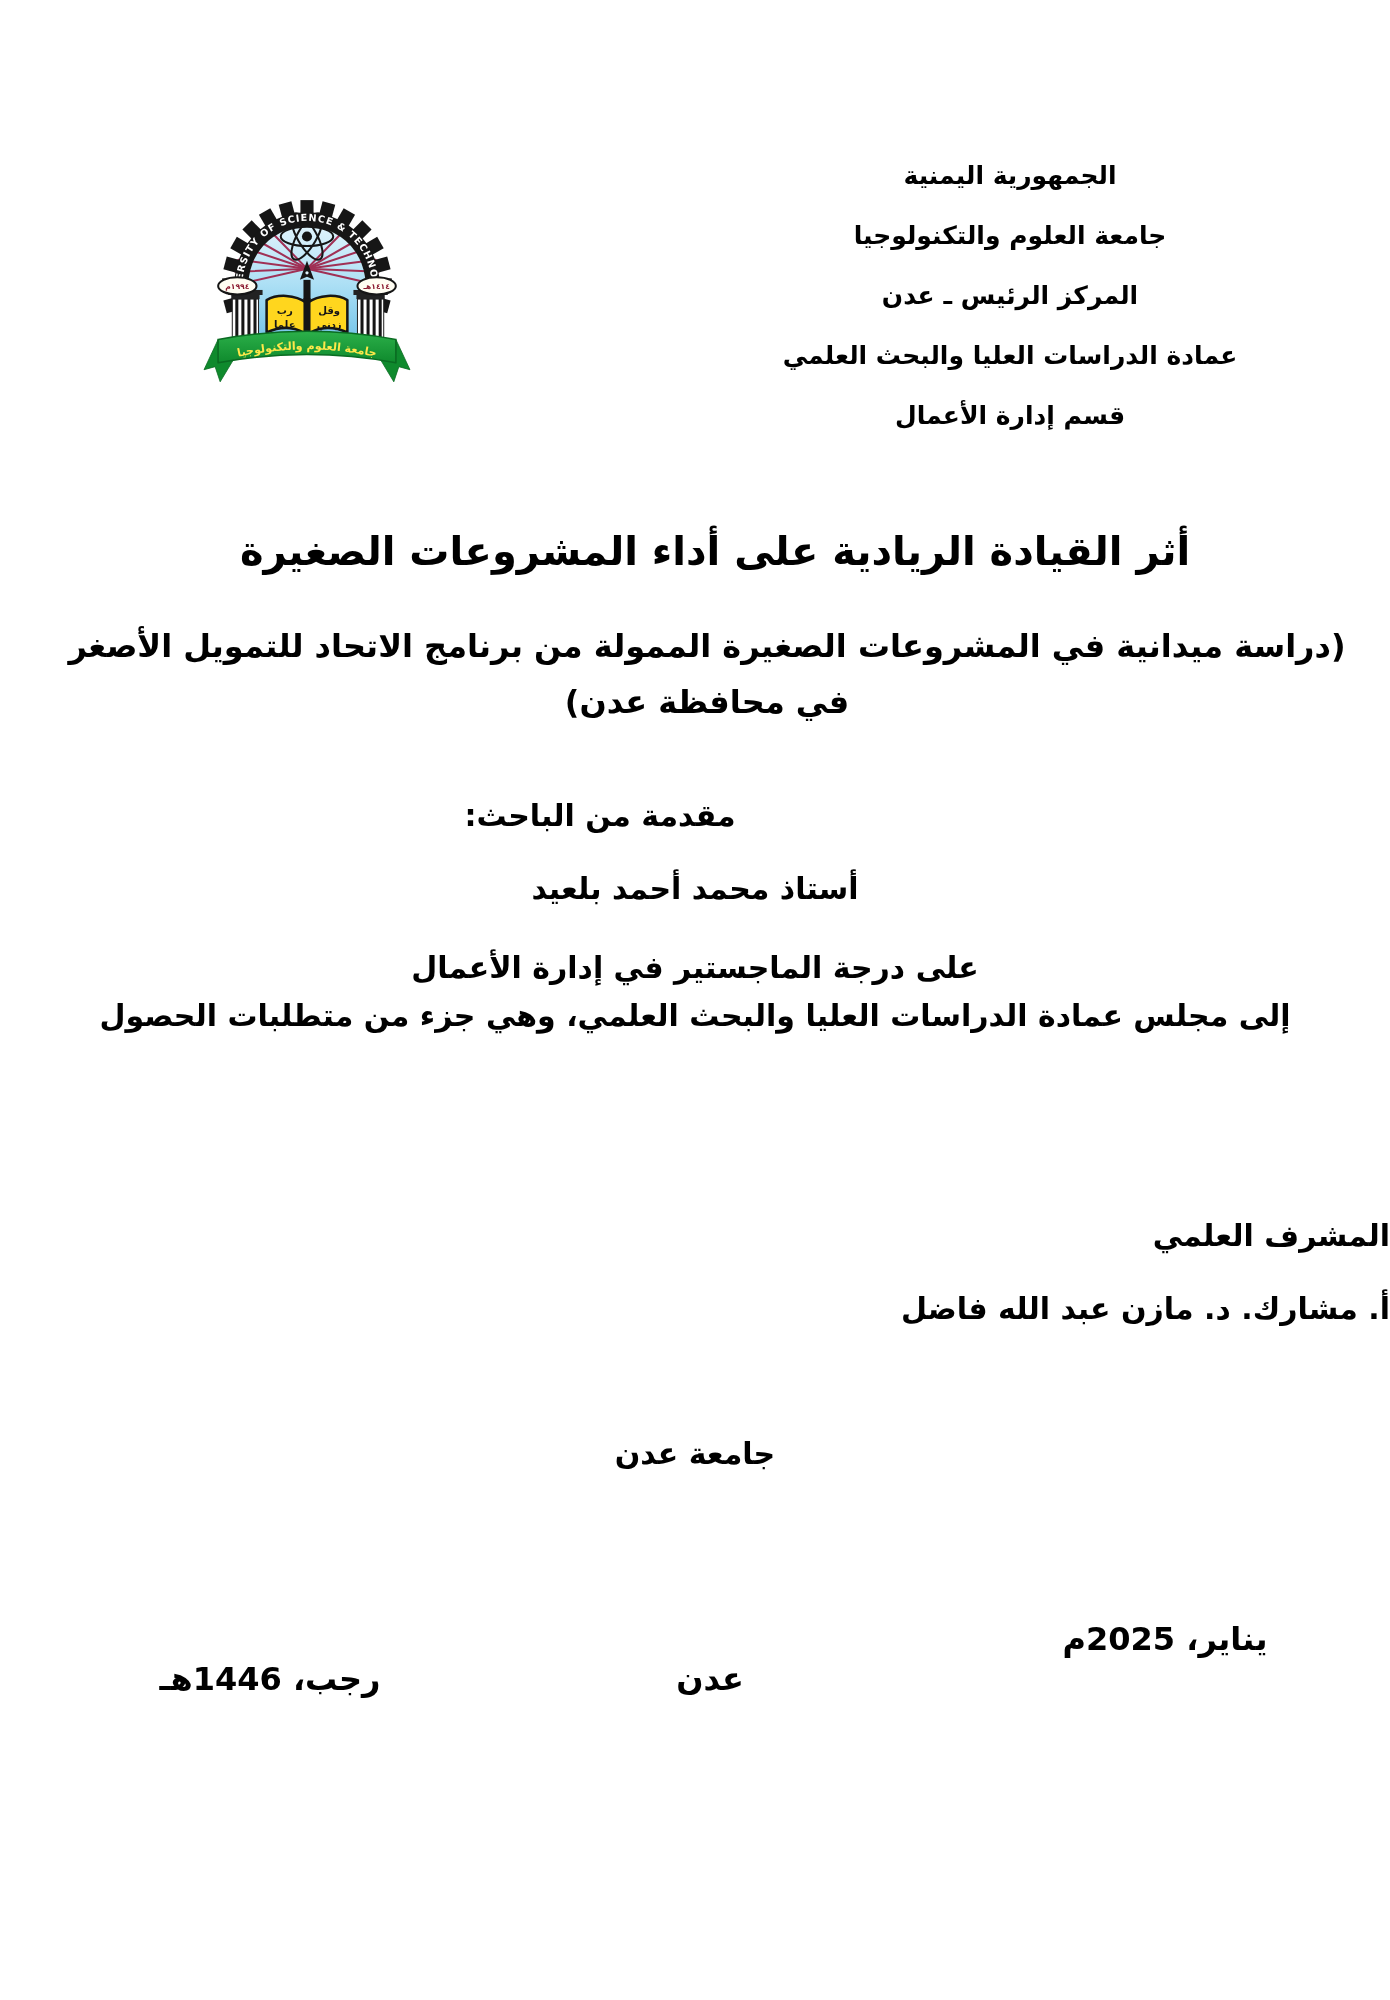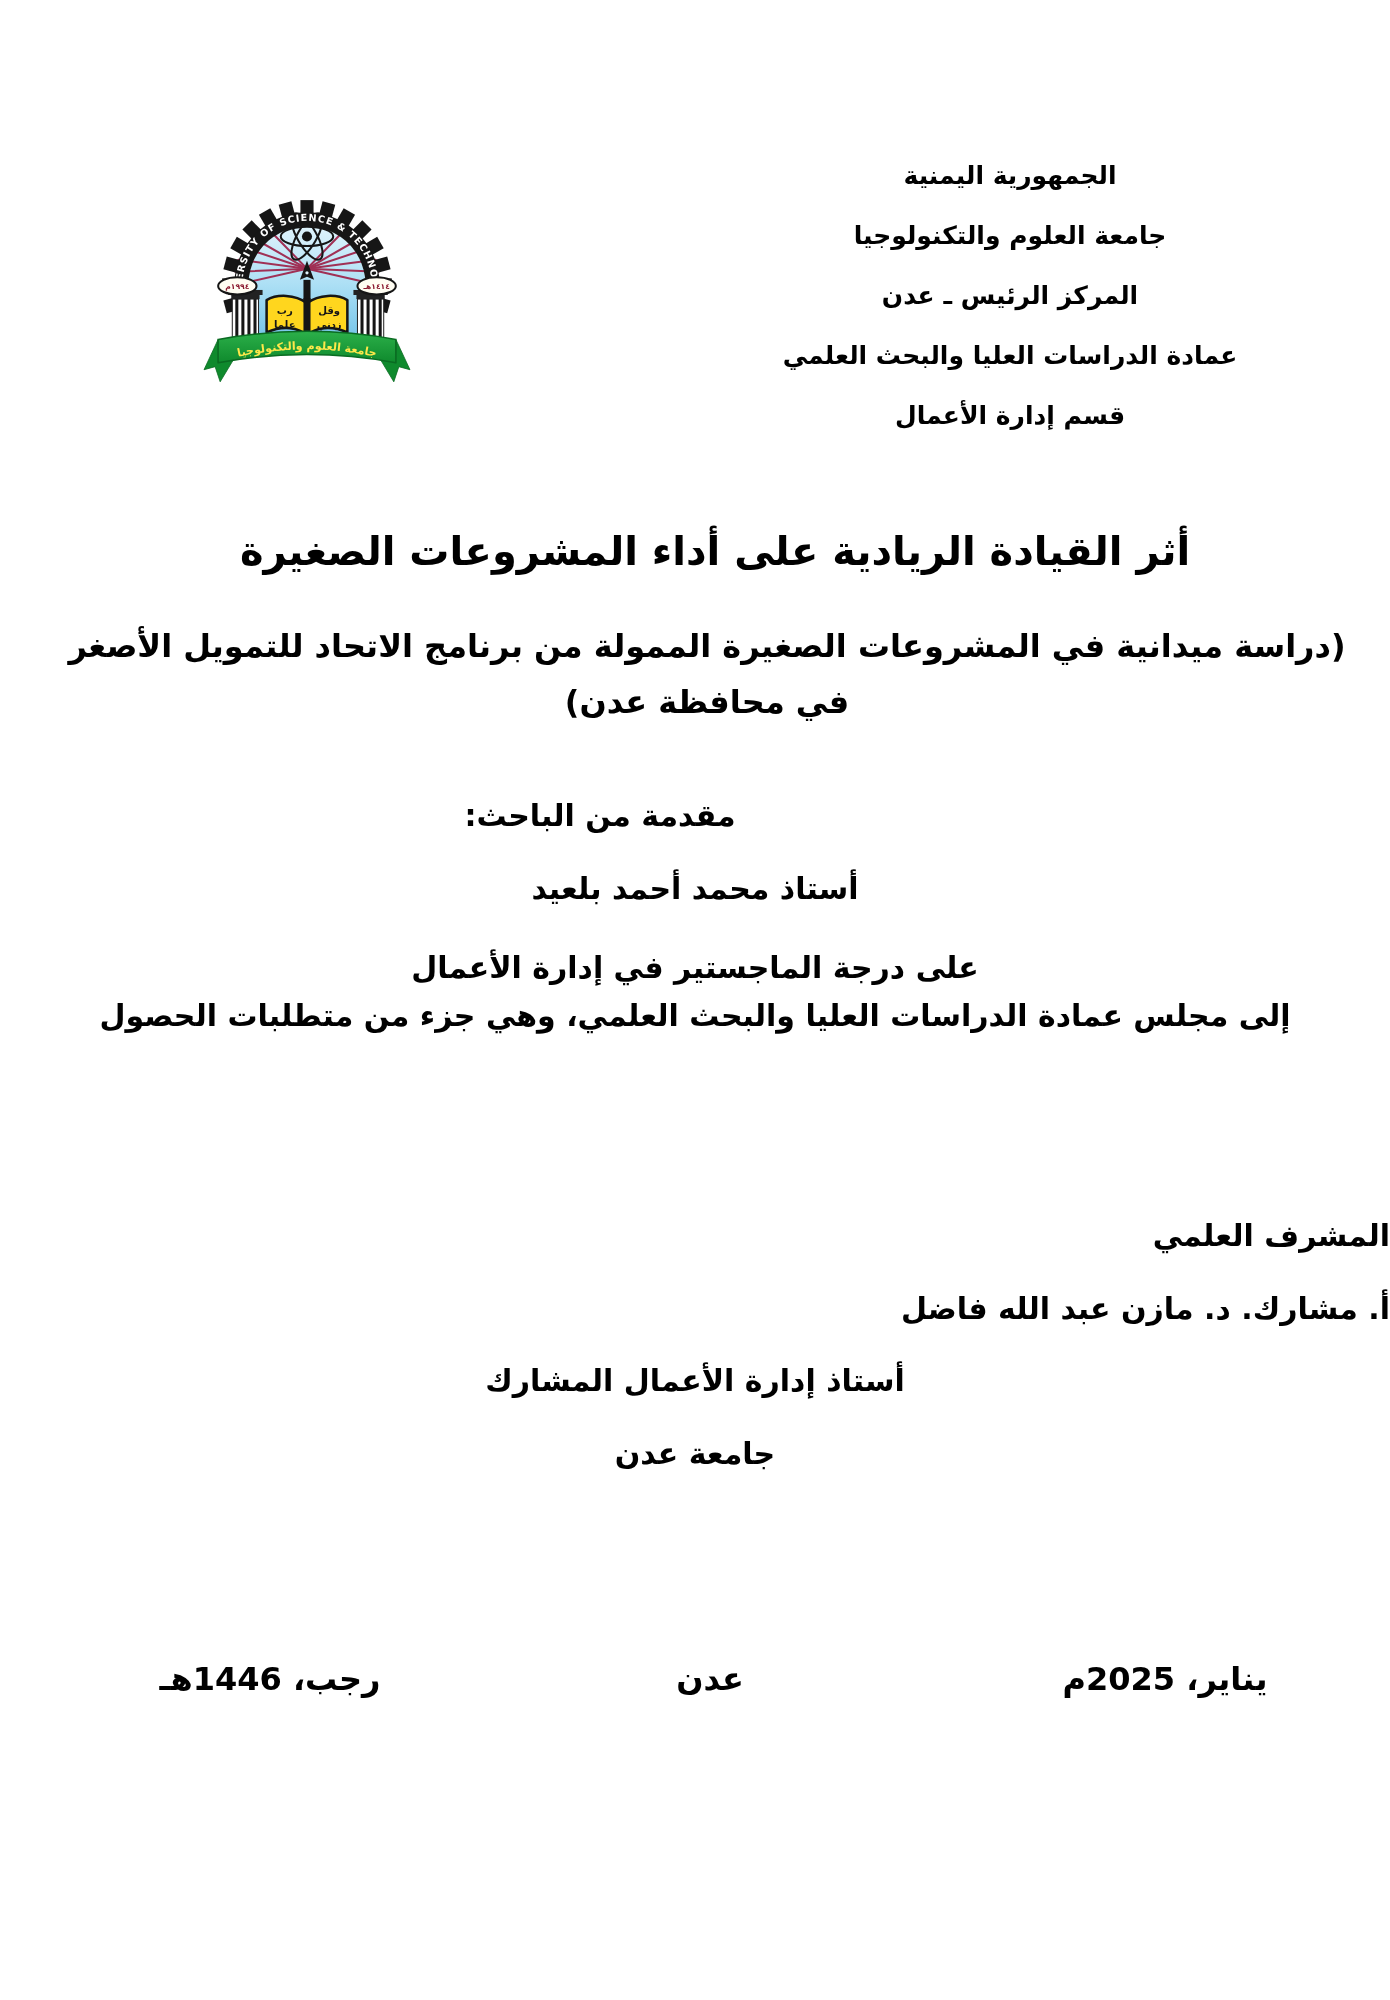--- a/index.html
+++ b/index.html
@@ -19,21 +19,21 @@
   .submission{position:absolute;top:944px;left:0;width:1390px;text-align:center;
          font-size:30px;font-weight:bold;direction:rtl;line-height:48px;}
   .sup-label{position:absolute;top:1218px;left:0;width:1390px;text-align:right;
          font-size:30px;font-weight:bold;direction:rtl;}
   .sup-name{position:absolute;top:1291px;left:0;width:1390px;
          font-size:30px;font-weight:bold;direction:rtl;}
   .sup-title{position:absolute;top:1363px;left:0;width:1390px;text-align:center;
          font-size:30px;font-weight:bold;direction:rtl;}
   .sup-univ{position:absolute;top:1436px;left:0;width:1390px;text-align:center;
          font-size:30px;font-weight:bold;direction:rtl;}
-  .footer-greg{position:absolute;top:1660px;left:1015px;width:300px;text-align:center;
+  .footer-greg{position:absolute;top:1620px;left:1015px;width:300px;text-align:center;
          font-size:32px;font-weight:bold;direction:rtl;}
   .footer-city{position:absolute;top:1660px;left:610px;width:200px;text-align:center;
          font-size:32px;font-weight:bold;direction:rtl;}
   .footer-hijri{position:absolute;top:1660px;left:120px;width:300px;text-align:center;
          font-size:32px;font-weight:bold;direction:rtl;}
   .arch-text{font-size:9.5px;font-weight:bold;fill:#ffffff;letter-spacing:1px;font-family:"DejaVu Sans",sans-serif;}
   .badge-text{font-size:7.5px;font-weight:bold;fill:#8b1a2f;direction:rtl;font-family:"DejaVu Sans",sans-serif;}
   .book-text{font-size:10px;font-weight:bold;fill:#161616;direction:rtl;text-anchor:middle;font-family:"DejaVu Sans",sans-serif;}
   .ribbon-text{font-size:11px;font-weight:bold;fill:#ffe84a;direction:rtl;font-family:"DejaVu Sans",sans-serif;}
 </style>
@@ -210,20 +210,19 @@
 
   <div class="intro">مقدمة من الباحث:</div>
   <div class="researcher">أستاذ محمد أحمد بلعيد</div>
   <div class="submission">
     <div>على درجة الماجستير في إدارة الأعمال</div>
     <div>إلى مجلس عمادة الدراسات العليا والبحث العلمي، وهي جزء من متطلبات الحصول</div>
   </div>
 
   <div class="sup-label">المشرف العلمي</div>
   <div class="sup-name">أ. مشارك. د. مازن عبد الله فاضل</div>
-  <div class="sup-title">أستاذ إدارة الأعمال المشارك</div>
   <div class="sup-univ">جامعة عدن</div>
 
   <div class="footer-greg">يناير، 2025م</div>
   <div class="footer-city">عدن</div>
   <div class="footer-hijri">رجب، 1446هـ</div>
 
 </div>
 
 </body></html>

